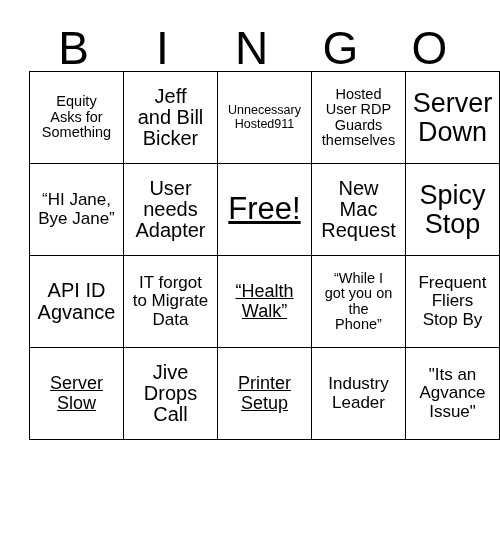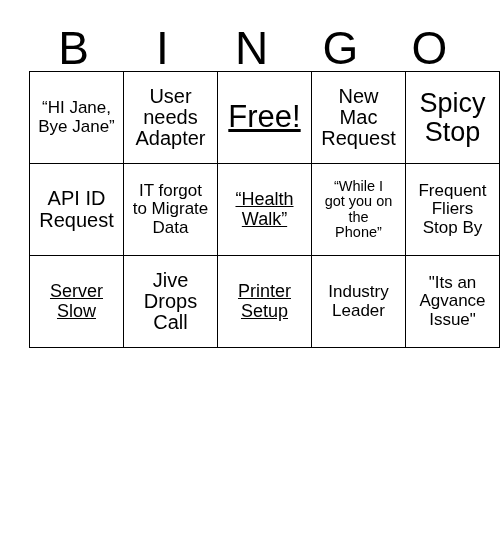--- a/index.html
+++ b/index.html
@@ -79,20 +79,46 @@
     <div class="header-cell">I</div>
     <div class="header-cell">N</div>
     <div class="header-cell">G</div>
     <div class="header-cell">O</div>
   </div>
 
   <table id="grid">
     <tbody>
       <tr>
         <td>
+            <span class="cell-text fs-s">Equity
+Asks for
+Something</span>
+          </td>
+        <td>
+            <span class="cell-text fs-l">Jeff
+and Bill
+Bicker</span>
+          </td>
+        <td>
+            <span class="cell-text fs-xs">Unnecessary
+Hosted911</span>
+          </td>
+        <td>
+            <span class="cell-text fs-s">Hosted
+User RDP
+Guards
+themselves</span>
+          </td>
+        <td>
+            <span class="cell-text fs-xxl">Server
+Down</span>
+          </td>
+      </tr>
+      <tr>
+        <td>
             <span class="cell-text fs-m">“HI Jane,
 Bye Jane”</span>
           </td>
         <td>
             <span class="cell-text fs-l">User
 needs
 Adapter</span>
           </td>
         <td>
             <span class="cell-text fs-free">Free!</span>
@@ -103,21 +129,21 @@
 Request</span>
           </td>
         <td>
             <span class="cell-text fs-xxl">Spicy
 Stop</span>
           </td>
       </tr>
       <tr>
         <td>
             <span class="cell-text fs-l">API ID
-Request</span>
+Agvance</span>
           </td>
         <td>
             <span class="cell-text fs-m">IT forgot
 to Migrate
 Data</span>
           </td>
         <td>
             <span class="cell-text fs-xl">“Health
 Walk”</span>
           </td>

